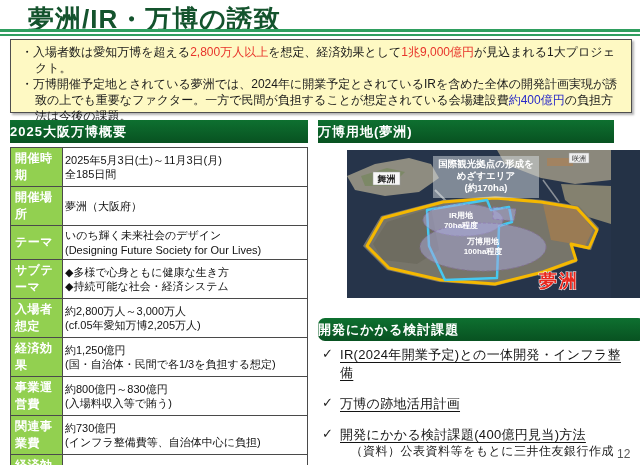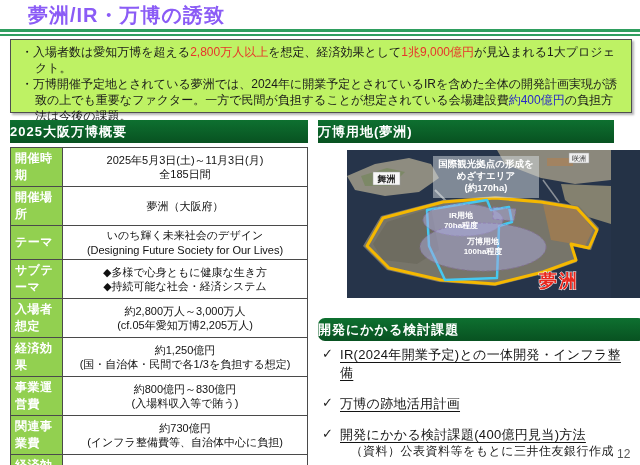--- a/index.html
+++ b/index.html
@@ -3,29 +3,29 @@
 <meta charset="utf-8">
 <style>
   html,body{margin:0;padding:0;background:#e9e9e9;}
   *{box-sizing:border-box;}
   .slide{
     position:relative;width:640px;height:465px;background:#ffffff;
     font-family:"Liberation Sans","DejaVu Sans",sans-serif;color:#1a1a1a;
     overflow:hidden;margin:0 auto;
   }
   .slide-title{
-    position:absolute;left:28px;top:2px;font-size:20px;font-weight:bold;
-    color:#8b5cf6;letter-spacing:1px;
+    position:absolute;left:28px;top:2px;font-size:26px;font-weight:bold;
+    color:#14532d;letter-spacing:1px;
   }
   .title-rule-thick{position:absolute;left:0;top:29px;width:640px;height:3px;background:#2f9e5f;}
   .title-rule-thin{position:absolute;left:0;top:34px;width:640px;height:2px;background:#2f9e5f;}
 
   .summary-box{
     position:absolute;left:10px;top:39px;width:622px;height:74px;
-    border:1px solid #4f4f4f;background:#bef264;
+    border:1px solid #4f4f4f;background:#fef9c3;
     box-shadow:2px 2px 2px rgba(120,120,120,.55);
     padding:4px 10px 4px 10px;font-size:12px;line-height:16px;color:#1a1a1a;
   }
   .summary-line{padding-left:14px;text-indent:-14px;margin:0;}
   .t-red{color:#e8342a;}
   .t-blue{color:#2929c8;}
 
   .panel-header{
     position:absolute;height:23px;line-height:23px;
     background:linear-gradient(180deg,#0e7030 0%,#085221 100%);
@@ -38,21 +38,21 @@
   table.overview{
     position:absolute;left:10px;top:147px;width:298px;
     border-collapse:collapse;table-layout:fixed;
   }
   table.overview td{border:1px solid #4a4a4a;vertical-align:middle;}
   td.cell-label{
     width:52px;background:#92d050;color:#ffffff;font-weight:bold;
     font-size:12px;padding:2px 4px;letter-spacing:0.5px;
   }
   td.cell-value{
-    background:#ffffff;color:#111111;font-size:11px;text-align:center;
+    background:#ffffff;color:#111111;font-size:11px;
     padding:2px 2px;line-height:14.5px;height:33px;
   }
 
   .map-photo{
     position:absolute;left:347px;top:150px;width:308px;height:148px;
     background:#243246;
   }
   .map-photo svg{display:block;}
 
   .issues-list{position:absolute;left:322px;top:346px;width:300px;}

